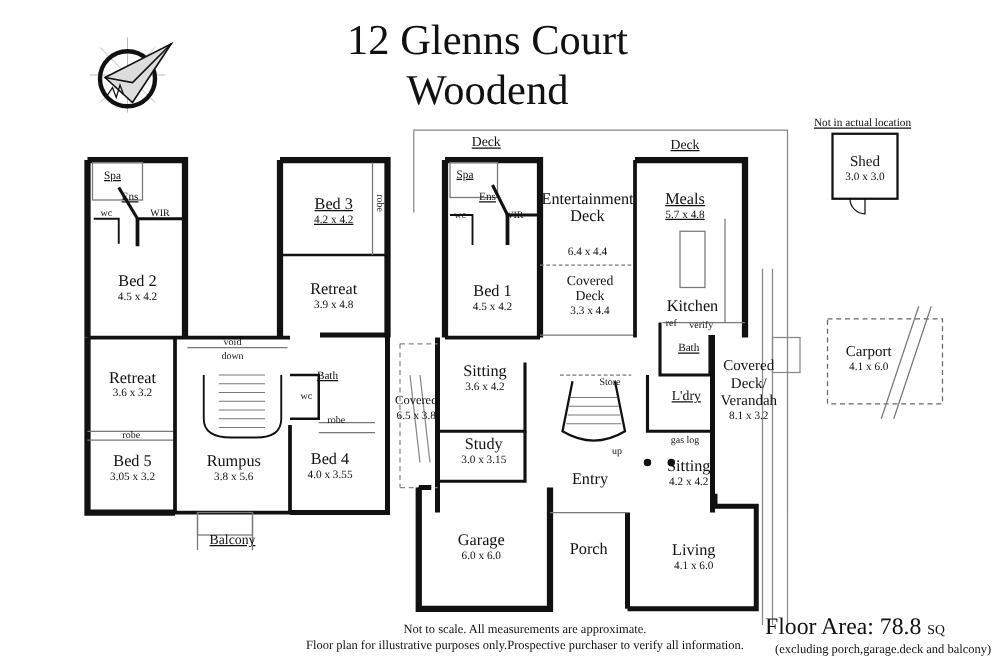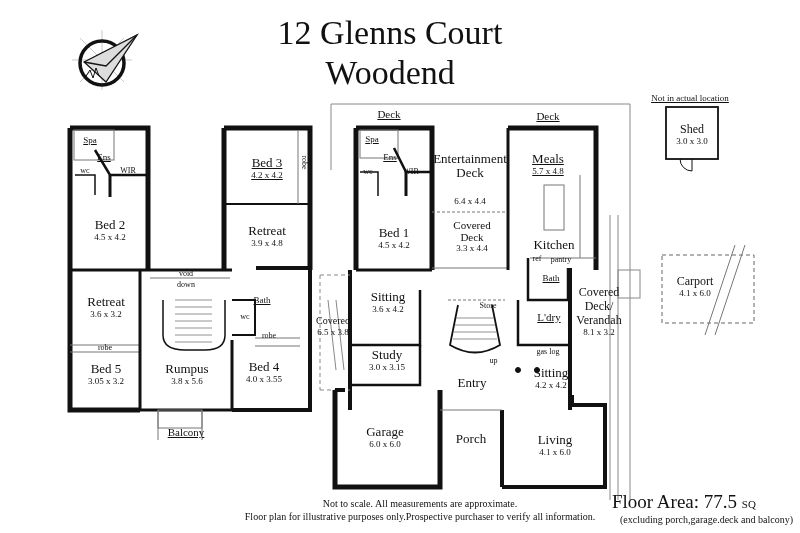--- a/index.html
+++ b/index.html
@@ -215,21 +215,21 @@
   <div class="rn" style="font-size:11px;line-height:12px;">Covered</div>
   <div class="rn" style="font-size:11px;line-height:12px;">Deck</div>
   <div class="rs">3.3 x 4.4</div>
 </div>
 <div class="lbl" style="left:548px;top:152px;text-decoration:underline;">
   <div class="rn">Meals</div>
   <div class="rs">5.7 x 4.8</div>
 </div>
 <div class="lbl rn" style="left:554px;top:238px;">Kitchen</div>
 <div class="lbl tiny" style="left:537px;top:254px;">ref</div>
-<div class="lbl tiny" style="left:561px;top:255px;">pantry</div>
+<div class="lbl tiny" style="left:561px;top:255px;">verify</div>
 <div class="lbl small" style="left:551px;top:273px;">Bath</div>
 <div class="lbl small" style="left:549px;top:311px;font-size:11px;">L'dry</div>
 <div class="lbl tiny" style="left:548px;top:347px;">gas log</div>
 <div class="lbl" style="left:599px;top:285px;">
   <div class="rn" style="font-size:12px;">Covered</div>
   <div class="rn" style="font-size:12px;">Deck/</div>
   <div class="rn" style="font-size:12px;">Verandah</div>
   <div class="rs">8.1 x 3.2</div>
 </div>
 <div class="lbl" style="left:388px;top:290px;">
@@ -267,16 +267,16 @@
   <div class="rs">3.0 x 3.0</div>
 </div>
 <div class="lbl" style="left:695px;top:274px;">
   <div class="rn" style="font-size:12px;">Carport</div>
   <div class="rs">4.1 x 6.0</div>
 </div>
 
 <div class="note" style="top:497px;">Not to scale. All measurements are approximate.</div>
 <div class="note" style="top:510px;">Floor plan for illustrative purposes only.Prospective purchaser to verify all information.</div>
 <div class="area">
-  <span>Floor Area: 77.5</span>
+  <span>Floor Area: 78.8</span>
   <span class="unit">SQ</span>
 </div>
 <div class="area-note">(excluding porch,garage.deck and balcony)</div>
 
 </body></html>

